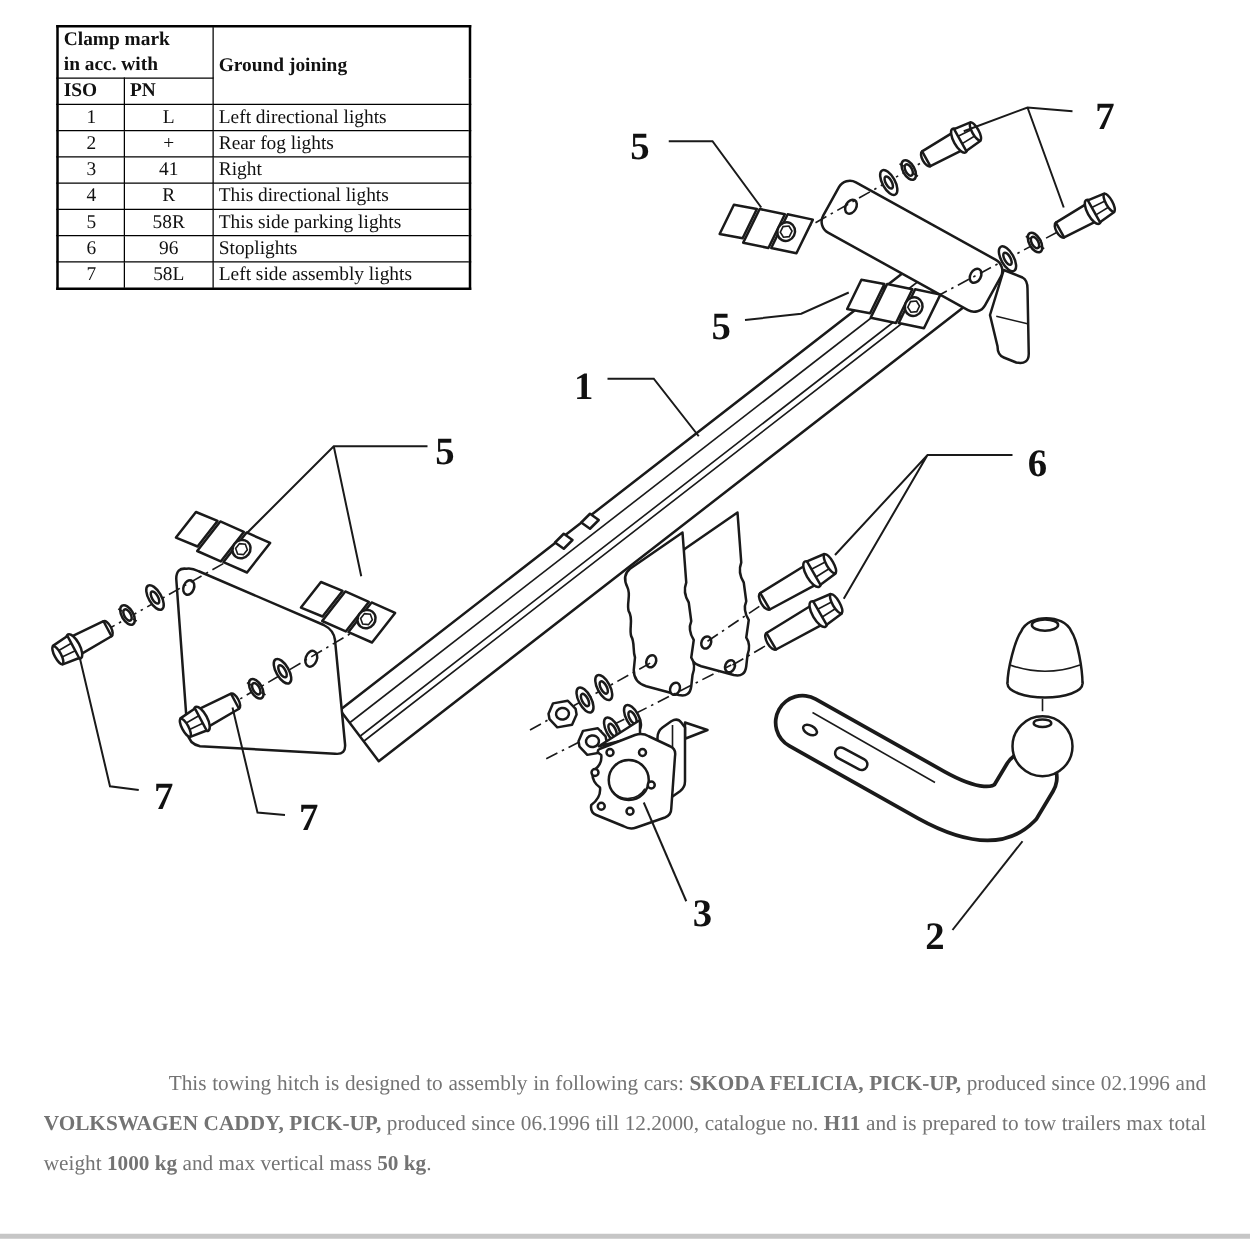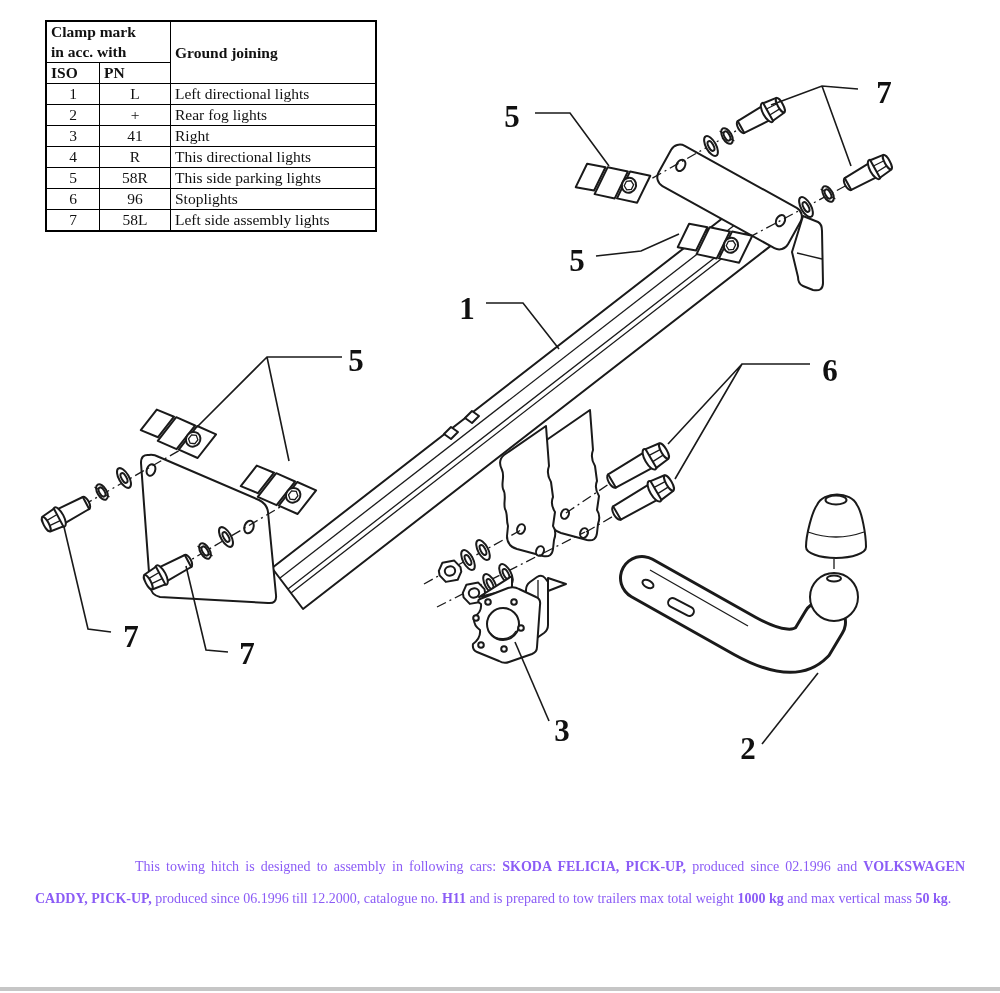--- a/index.html
+++ b/index.html
@@ -18,21 +18,21 @@
   
   svg.diagram{position:absolute;left:0;top:0;}
   .part{fill:#fff;stroke:#1a1a1a;stroke-width:2;stroke-linejoin:round;}
   .thin{fill:none;stroke:#1a1a1a;stroke-width:1.3;}
   .dash{fill:none;stroke:#1a1a1a;stroke-width:1.3;stroke-dasharray:10 4 2 4;}
   .leader{fill:none;stroke:#1a1a1a;stroke-width:1.6;}
   .plabel{font-family:"Liberation Serif",serif;font-size:31px;font-weight:bold;fill:#111;
         text-anchor:middle;}
   
   .desc{position:absolute;left:35px;right:35px;top:851px;margin:0;
-        font-size:14px;line-height:32px;text-align:justify;text-indent:100px;color:#8b5cf6;}
+        font-size:17px;line-height:32px;text-align:justify;text-indent:100px;color:#737373;}
   .desc b{font-weight:bold;}
   .botline{position:absolute;left:0;right:0;top:987px;height:4px;background:#c6c6c6;}
 </style>
 </head>
 <body>
 
 <div class="page">
 
   <svg class="diagram" width="1000" height="845" viewBox="0 0 1000 845">
     <defs>

